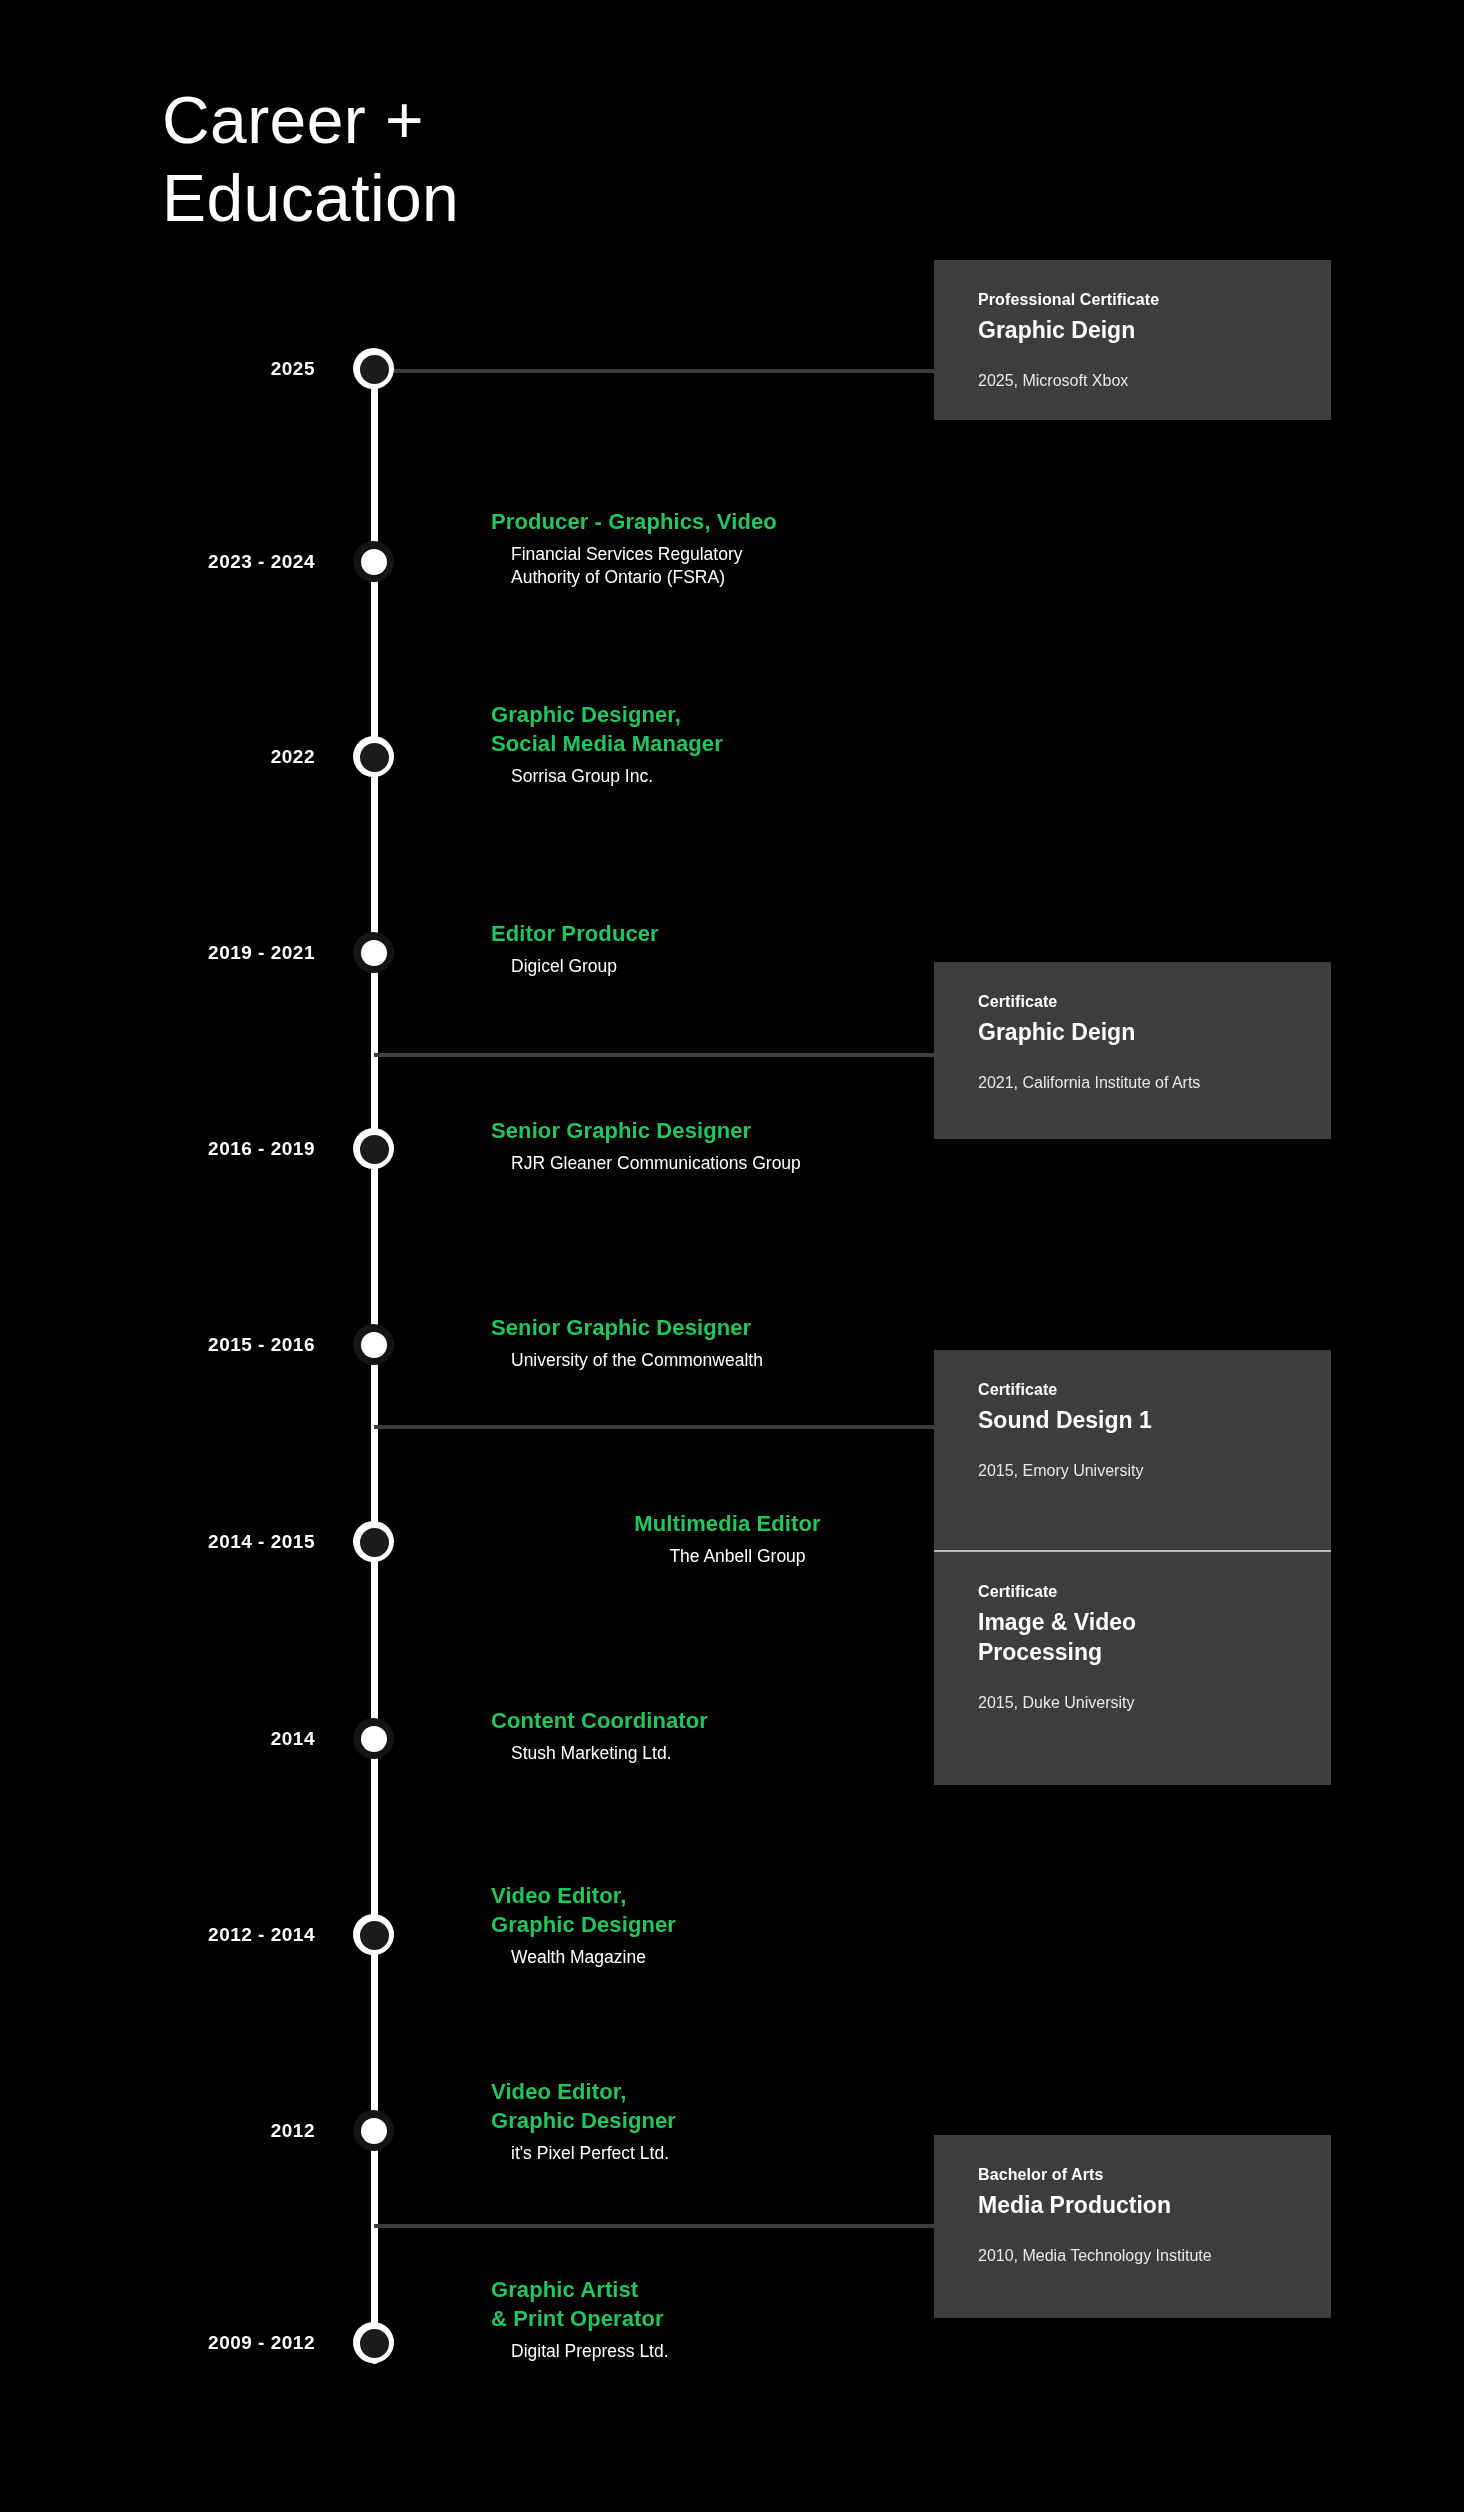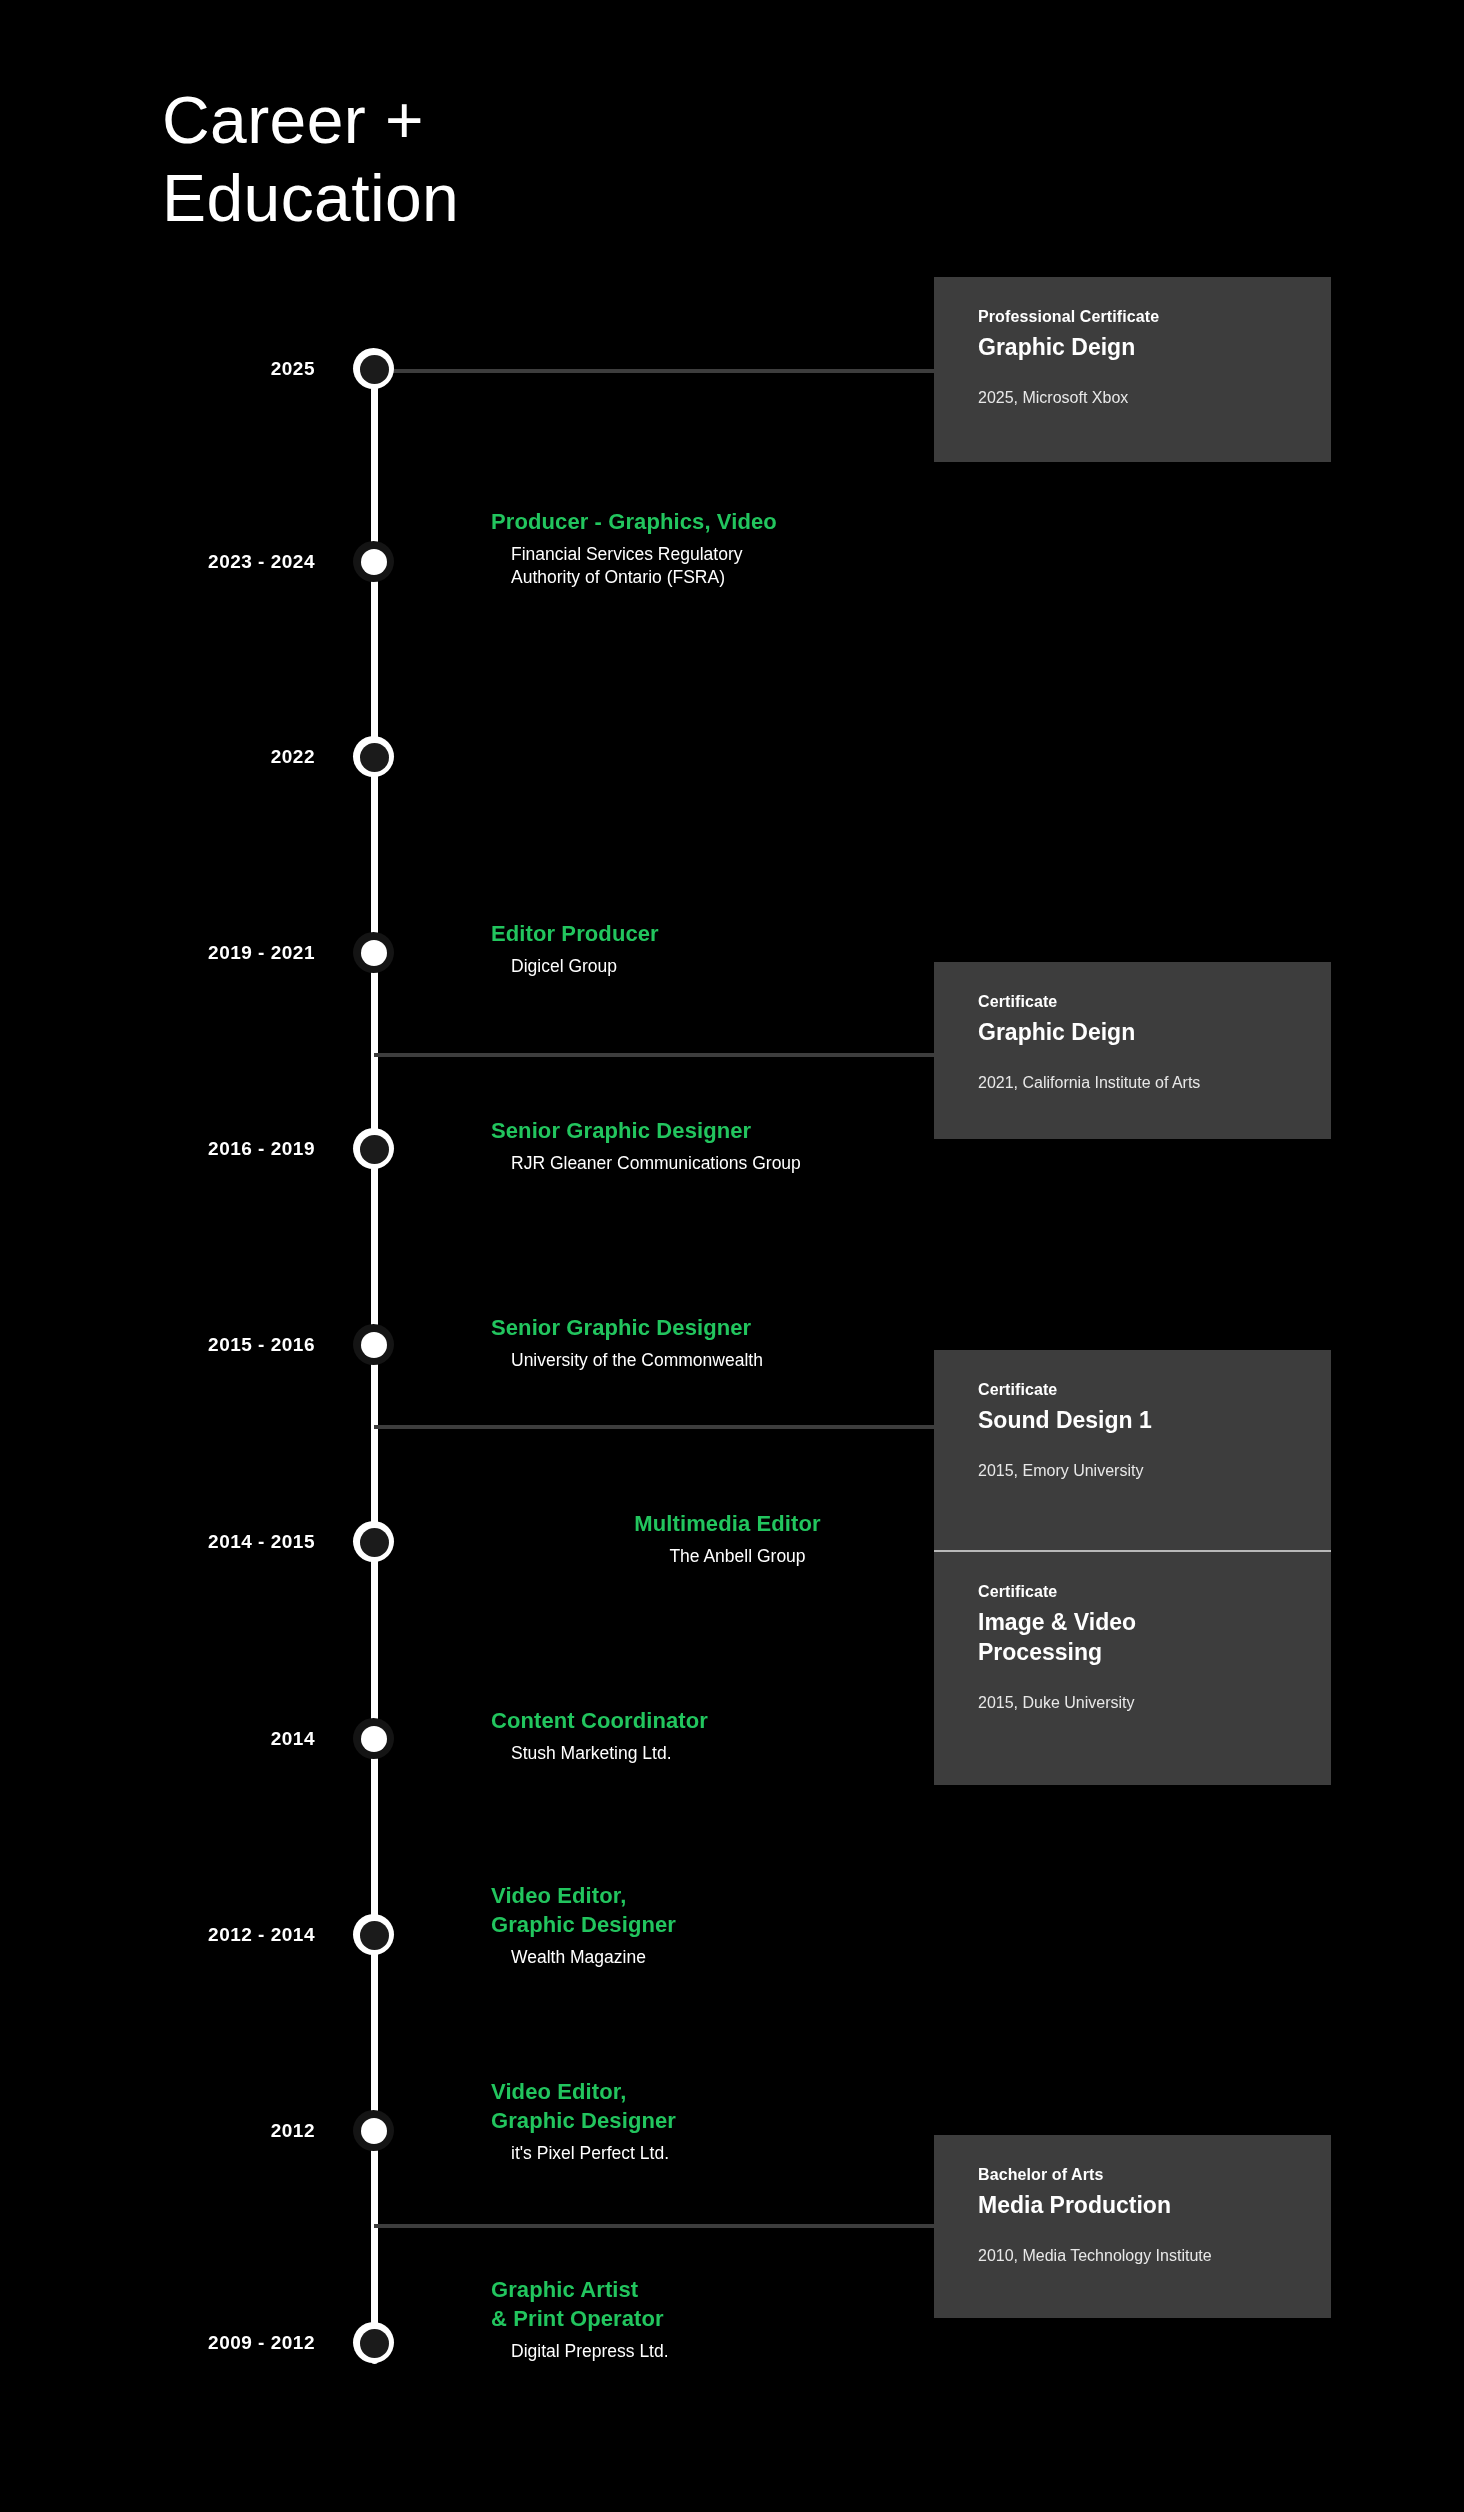--- a/index.html
+++ b/index.html
@@ -163,21 +163,21 @@
   <h1 id="page-title">Career +
 Education</h1>
 
   <div id="timeline-spine"></div>
 
   <div class="connector" style="left:374px; top:369px; width:561px;"></div>
   <div class="connector" style="left:374px; top:1053px; width:561px;"></div>
   <div class="connector" style="left:374px; top:1425px; width:561px;"></div>
   <div class="connector" style="left:374px; top:2224px; width:561px;"></div>
 
-  <div class="cert-card" style="top:277px; height:185px;">
+  <div class="cert-card" style="top:260px; height:160px;">
     <div class="cert-kicker">Professional Certificate</div>
     <div class="cert-name">Graphic Deign</div>
     <div class="cert-meta">2025, Microsoft Xbox</div>
   </div>
 
   <div class="cert-card" style="top:962px; height:177px;">
     <div class="cert-kicker">Certificate</div>
     <div class="cert-name">Graphic Deign</div>
     <div class="cert-meta">2021, California Institute of Arts</div>
   </div>
@@ -226,20 +226,25 @@
   <div class="year-label" style="top:1935px;">2012 - 2014</div>
   <div class="year-label" style="top:2131px;">2012</div>
   <div class="year-label" style="top:2343px;">2009 - 2012</div>
 
   <div class="job" style="top:507px;">
     <div class="job-title">Producer - Graphics, Video</div>
     <div class="job-org">Financial Services Regulatory
 Authority of Ontario (FSRA)</div>
   </div>
 
+  <div class="job" style="top:700px;">
+    <div class="job-title">Graphic Designer,
+Social Media Manager</div>
+    <div class="job-org">Sorrisa Group Inc.</div>
+  </div>
 
   <div class="job" style="top:919px;">
     <div class="job-title">Editor Producer</div>
     <div class="job-org">Digicel Group</div>
   </div>
 
   <div class="job" style="top:1116px;">
     <div class="job-title">Senior Graphic Designer</div>
     <div class="job-org">RJR Gleaner Communications Group</div>
   </div>

